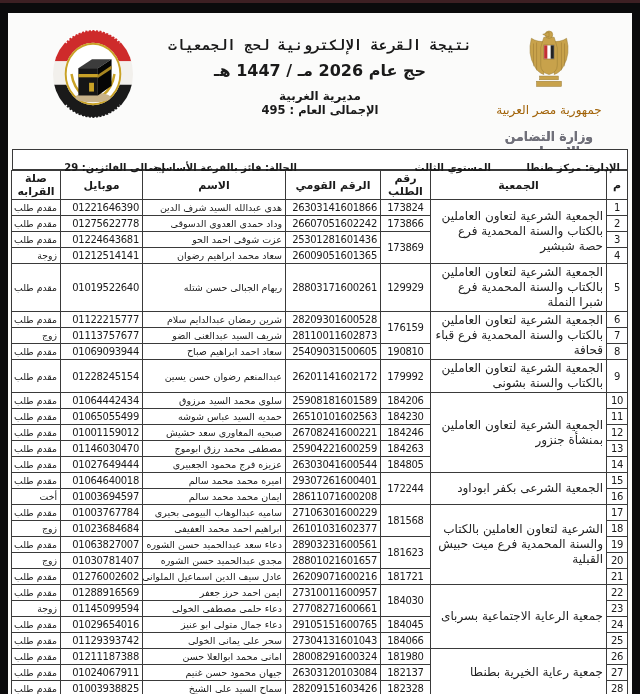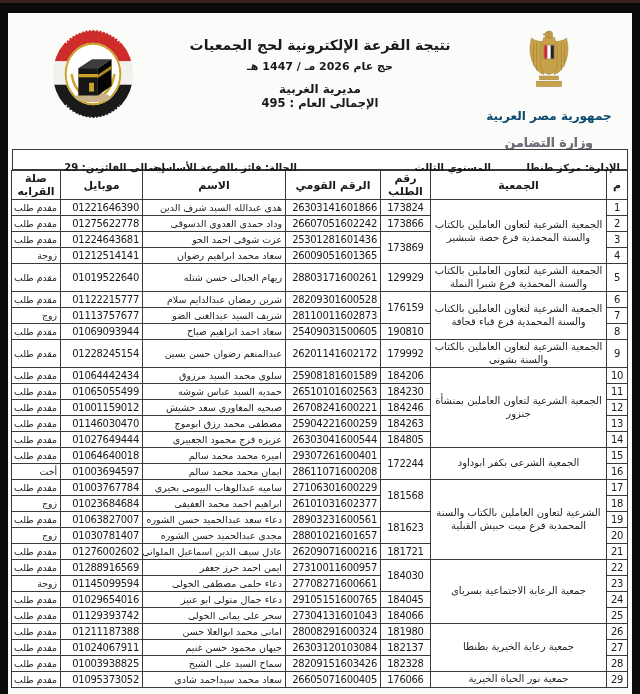--- a/index.html
+++ b/index.html
@@ -7,47 +7,47 @@
   body { background:#0b0b0c; font-family:"DejaVu Sans", sans-serif; position:relative; }
   .top-maroon { position:absolute; left:0; top:0; width:640px; height:3px; background:#3d2023; }
   .page {
     position:absolute; left:8px; top:13px; width:624px; height:681px;
     background:#fbfbfa; direction:rtl; color:#1a1a1a;
   }
   
   .header { position:relative; height:136px; }
   .emblem-block { position:absolute; right:14px; top:16px; width:138px; text-align:center; }
   .eagle { width:46px; height:60px; display:inline-block; }
-  .republic { font-size:12px; font-weight:bold; color:#0c4a6e; margin-top:16px; letter-spacing:-0.3px; }
+  .republic { font-size:12px; font-weight:normal; color:#a16207; margin-top:10px; letter-spacing:-0.3px; }
   .ministry { font-size:12.5px; font-weight:bold; color:#70707a; margin-top:12px;
               text-shadow:0 0 0.6px #70707a; letter-spacing:-0.5px; }
   .titles { position:absolute; right:0; left:0; top:24px; margin:auto; width:320px; text-align:center; }
-  .t-main { font-size:14px; font-weight:bold; }
-  .t-sub  { font-size:11px; font-weight:bold; margin-top:7px; }
+  .t-main { font-size:14px; font-weight:bold;font-family:Liberation Mono, monospace; }
+  .t-sub  { font-size:16px; font-weight:bold; margin-top:7px; }
   .t-dir  { font-size:12px; font-weight:bold; margin-top:9px; }
   .t-total{ font-size:11.5px; font-weight:bold; }
   .hajj-logo { position:absolute; left:44px; top:15px; width:82px; height:92px; }
   
   .info-bar {
     position:relative; margin:0 4px; height:21px; border:1px solid #3a3a3a;
     font-size:10px; font-weight:bold; background:#fff;
   }
   .info-bar span { position:absolute; top:12px; white-space:nowrap;margin-left:20px; }
   .ib-admin  { right:7px; }
   .ib-level  { right:136px; }
   .ib-status { right:330px; }
   .ib-winners{ right:462px; }
   
   table { border-collapse:collapse; width:616px; margin:0 4px; table-layout:fixed; background:#fff; }
   td, th { border:1px solid #3a3a3a; padding:1px 3px; vertical-align:middle; }
   th { height:17px; font-size:11px; font-weight:bold; text-align:center; }
   td { height:16px; font-size:10px; }
   .c-num   { direction:ltr; text-align:right; font-size:10px; letter-spacing:-0.3px; white-space:nowrap; }
   .c-center{ text-align:center; }
-  .c-assoc { text-align:center; font-size:10px; line-height:1.25; color:#222; }
+  .c-assoc { font-size:12px; line-height:1.25; color:#222; }
   .c-name  { text-align:right; font-size:9.5px; white-space:nowrap; overflow:hidden; }
   .c-rel   { text-align:right; font-size:9.3px; white-space:nowrap; overflow:hidden; }
 </style>
 </head>
 <body>
 
 <div class="top-maroon"></div>
 
 <div class="page">
 

